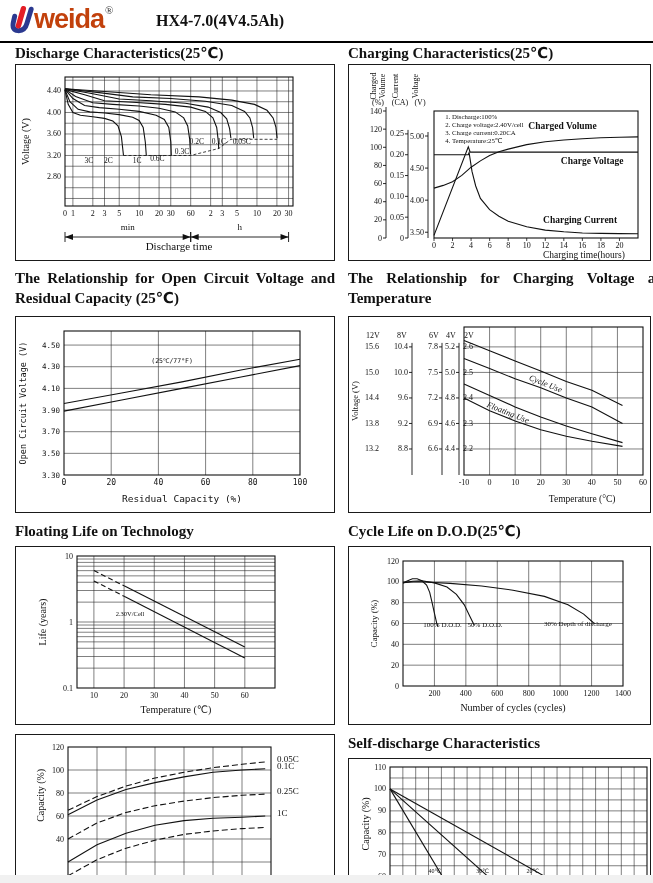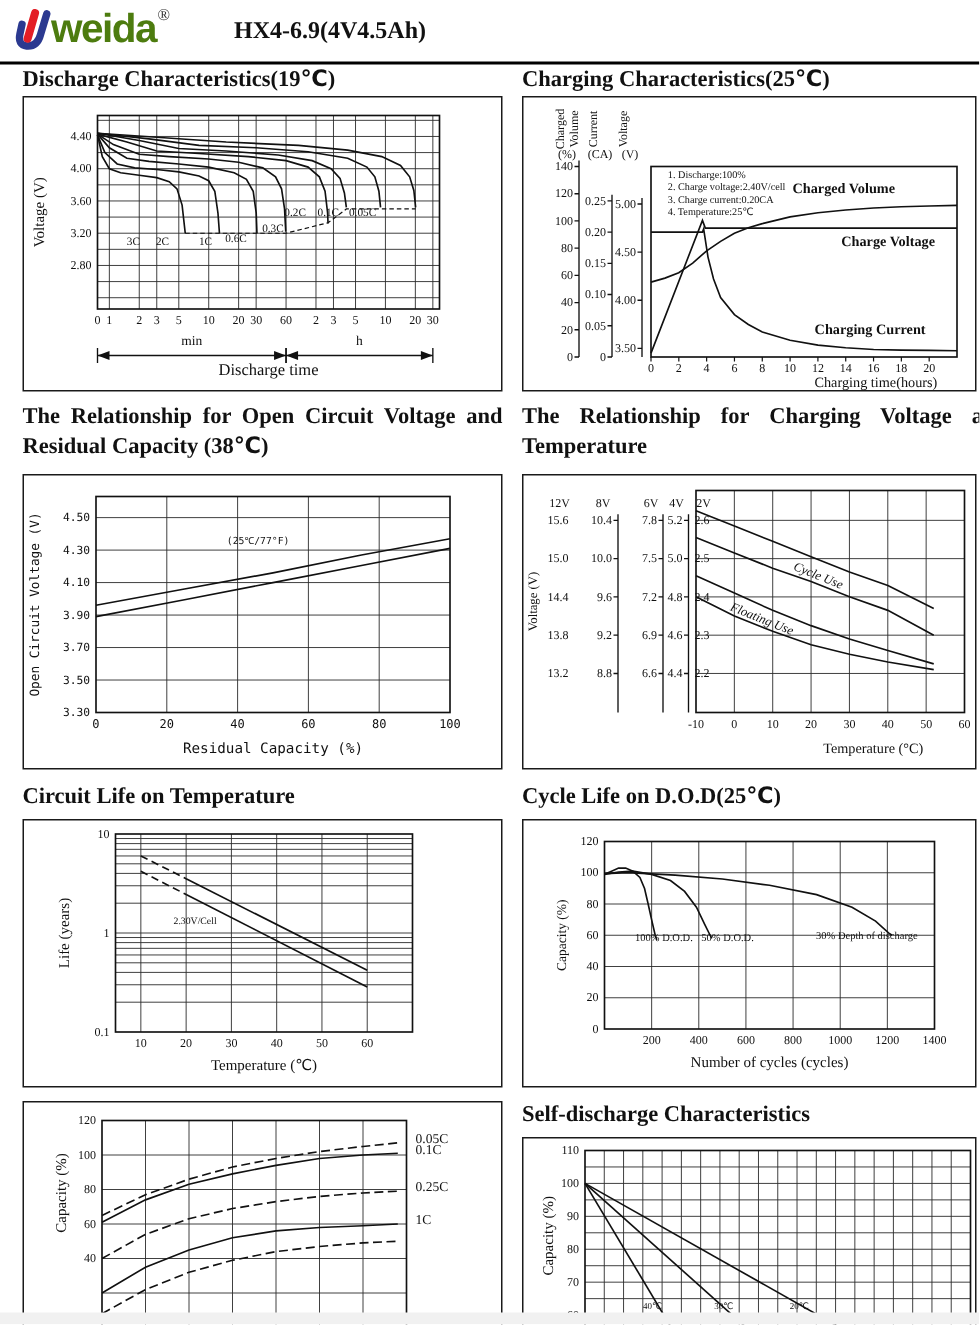--- a/index.html
+++ b/index.html
@@ -1,21 +1,21 @@
 <!DOCTYPE html>
 <html><head>
 <meta charset="utf-8">
 <style>
   html,body{margin:0;padding:0;background:#fff;}
   .page{position:relative;width:653px;height:883px;background:#fff;overflow:hidden;
         font-family:"Liberation Serif","DejaVu Sans",serif;color:#111;}
   .hdr{position:absolute;left:0;top:0;width:653px;height:41px;display:flex;align-items:center;}
   .logo{display:flex;align-items:flex-start;margin-left:8px;width:148px;}
   .logo-text{font-family:"Liberation Sans","DejaVu Sans",sans-serif;font-weight:bold;
-             font-size:27px;color:#4d7c0f;letter-spacing:-1px;line-height:1;}
+             font-size:27px;color:#c2410c;letter-spacing:-1px;line-height:1;}
   .logo-reg{font-size:11px;color:#333;margin-left:1px;margin-top:-2px;}
   .company{flex:1;text-align:center;font-family:"Liberation Sans","DejaVu Sans",sans-serif;
            font-weight:bold;font-size:16.5px;}
   .model{font-weight:bold;font-size:16px;margin-right:2px;white-space:nowrap;}
   .hdr-rule{position:absolute;left:0;top:41px;width:653px;height:2px;background:#000;}
   section{position:absolute;}
   h2{font-weight:bold;font-size:15px;margin:0;text-align:justify;line-height:1.32;
      font-family:"Liberation Serif","DejaVu Sans",serif;}
   .frame{border:1px solid #1a1a1a;background:#fff;overflow:hidden;}
   .fL{width:318px;}.fR{width:301px;}
@@ -39,26 +39,26 @@
 <div class="page">
   <div class="hdr">
     <div class="logo">
       <svg width="26" height="30" viewBox="0 0 24 28">
         <path d="M21.5 3 L17.6 16 Q15.6 23.5 9 23 Q3.4 22.4 4.8 15.5 L6.1 9.5" stroke="#2b3990" stroke-width="4.6" stroke-linecap="round" fill="none"></path>
         <path d="M14.2 2.5 L9.6 18.5" stroke="#e31e26" stroke-width="5" stroke-linecap="round" fill="none"></path>
       </svg>
       <span class="logo-text">weida</span>
       <span class="logo-reg">®</span>
     </div>
-    <div class="model">HX4-6.9(4V4.5Ah)</div>
+    <div class="model">HX4-7.0(4V4.5Ah)</div>
   </div>
   <div class="hdr-rule"></div>
 
   <section id="s-discharge">
-    <h2 class="t1">Discharge Characteristics(19℃)</h2>
+    <h2 class="t1">Discharge Characteristics(25℃)</h2>
     <div class="frame fL" style="height:195px">
       <svg width="318" height="195">
           <g>
             <line x1="56.89633751713983" y1="12" x2="56.89633751713983" y2="141" stroke="#2a2a2a" stroke-width="0.6"></line>
             <line x1="76.84017586275044" y1="12" x2="76.84017586275044" y2="141" stroke="#2a2a2a" stroke-width="0.6"></line>
             <line x1="88.50657341537732" y1="12" x2="88.50657341537732" y2="141" stroke="#2a2a2a" stroke-width="0.6"></line>
             <line x1="103.20449609170501" y1="12" x2="103.20449609170501" y2="141" stroke="#2a2a2a" stroke-width="0.6"></line>
             <line x1="123.14833443731561" y1="12" x2="123.14833443731561" y2="141" stroke="#2a2a2a" stroke-width="0.6"></line>
             <line x1="143.09217278292624" y1="12" x2="143.09217278292624" y2="141" stroke="#2a2a2a" stroke-width="0.6"></line>
             <line x1="154.7585703355531" y1="12" x2="154.7585703355531" y2="141" stroke="#2a2a2a" stroke-width="0.6"></line>
@@ -222,21 +222,21 @@
             <text x="213.52" y="63.78" fill="#111111" font-size="9.5" text-anchor="middle" font-family="&quot;Liberation Serif&quot;,&quot;DejaVu Sans&quot;,serif" font-weight="bold">Charged Volume</text>
             <text x="243.1" y="99.34" fill="#111111" font-size="9.5" text-anchor="middle" font-family="&quot;Liberation Serif&quot;,&quot;DejaVu Sans&quot;,serif" font-weight="bold">Charge Voltage</text>
             <text x="231.064" y="157.76" fill="#111111" font-size="9.5" text-anchor="middle" font-family="&quot;Liberation Serif&quot;,&quot;DejaVu Sans&quot;,serif" font-weight="bold">Charging Current</text>
             <text x="234.94" y="193" fill="#111111" font-size="9.5" text-anchor="middle" font-family="&quot;Liberation Serif&quot;,&quot;DejaVu Sans&quot;,serif">Charging time(hours)</text>
           </g>
         </svg>
     </div>
   </section>
 
   <section id="s-ocv">
-    <h2 class="t2">The Relationship for Open Circuit Voltage and Residual Capacity (38℃)</h2>
+    <h2 class="t2">The Relationship for Open Circuit Voltage and Residual Capacity (25℃)</h2>
     <div class="frame fL" style="height:195px">
       <svg width="318" height="195">
           <g>
             <line x1="95.2" y1="14" x2="95.2" y2="158" stroke="#2a2a2a" stroke-width="0.6"></line>
             <line x1="142.4" y1="14" x2="142.4" y2="158" stroke="#2a2a2a" stroke-width="0.6"></line>
             <line x1="189.6" y1="14" x2="189.6" y2="158" stroke="#2a2a2a" stroke-width="0.6"></line>
             <line x1="236.8" y1="14" x2="236.8" y2="158" stroke="#2a2a2a" stroke-width="0.6"></line>
             <line x1="48" y1="136.3458646616541" x2="284" y2="136.3458646616541" stroke="#2a2a2a" stroke-width="0.6"></line>
             <line x1="48" y1="114.69172932330824" x2="284" y2="114.69172932330824" stroke="#2a2a2a" stroke-width="0.6"></line>
             <line x1="48" y1="93.0375939849624" x2="284" y2="93.0375939849624" stroke="#2a2a2a" stroke-width="0.6"></line>
@@ -347,21 +347,21 @@
             <text x="195.55" y="69.2" fill="#111111" font-size="8.5" text-anchor="middle" font-family="&quot;Liberation Serif&quot;,&quot;DejaVu Sans&quot;,serif" font-style="italic" transform="rotate(22 195.55 69.2)">Cycle Use</text>
             <text x="157.96" y="98.06" fill="#111111" font-size="8.5" text-anchor="middle" font-family="&quot;Liberation Serif&quot;,&quot;DejaVu Sans&quot;,serif" font-style="italic" transform="rotate(22 157.96 98.06)">Floating Use</text>
             <text x="233.14" y="185" fill="#111111" font-size="9.5" text-anchor="middle" font-family="&quot;Liberation Serif&quot;,&quot;DejaVu Sans&quot;,serif">Temperature (°C)</text>
             <text x="9" y="84" fill="#111111" font-size="8.5" text-anchor="middle" font-family="&quot;Liberation Serif&quot;,&quot;DejaVu Sans&quot;,serif" transform="rotate(-90 9 84)">Voltage (V)</text>
           </g>
         </svg>
     </div>
   </section>
 
   <section id="s-float">
-    <h2 class="t3">Circuit Life on Temperature</h2>
+    <h2 class="t3">Floating Life on Technology</h2>
     <div class="frame fL" style="height:177px">
       <svg width="318" height="177">
           <g>
             <line x1="77.90243902439025" y1="9" x2="77.90243902439025" y2="141" stroke="#2a2a2a" stroke-width="0.6"></line>
             <line x1="108.08536585365854" y1="9" x2="108.08536585365854" y2="141" stroke="#2a2a2a" stroke-width="0.6"></line>
             <line x1="138.26829268292684" y1="9" x2="138.26829268292684" y2="141" stroke="#2a2a2a" stroke-width="0.6"></line>
             <line x1="168.4512195121951" y1="9" x2="168.4512195121951" y2="141" stroke="#2a2a2a" stroke-width="0.6"></line>
             <line x1="198.63414634146343" y1="9" x2="198.63414634146343" y2="141" stroke="#2a2a2a" stroke-width="0.6"></line>
             <line x1="228.81707317073173" y1="9" x2="228.81707317073173" y2="141" stroke="#2a2a2a" stroke-width="0.6"></line>
             <line x1="61" y1="121.13202028617724" x2="259" y2="121.13202028617724" stroke="#2a2a2a" stroke-width="0.6"></line>

